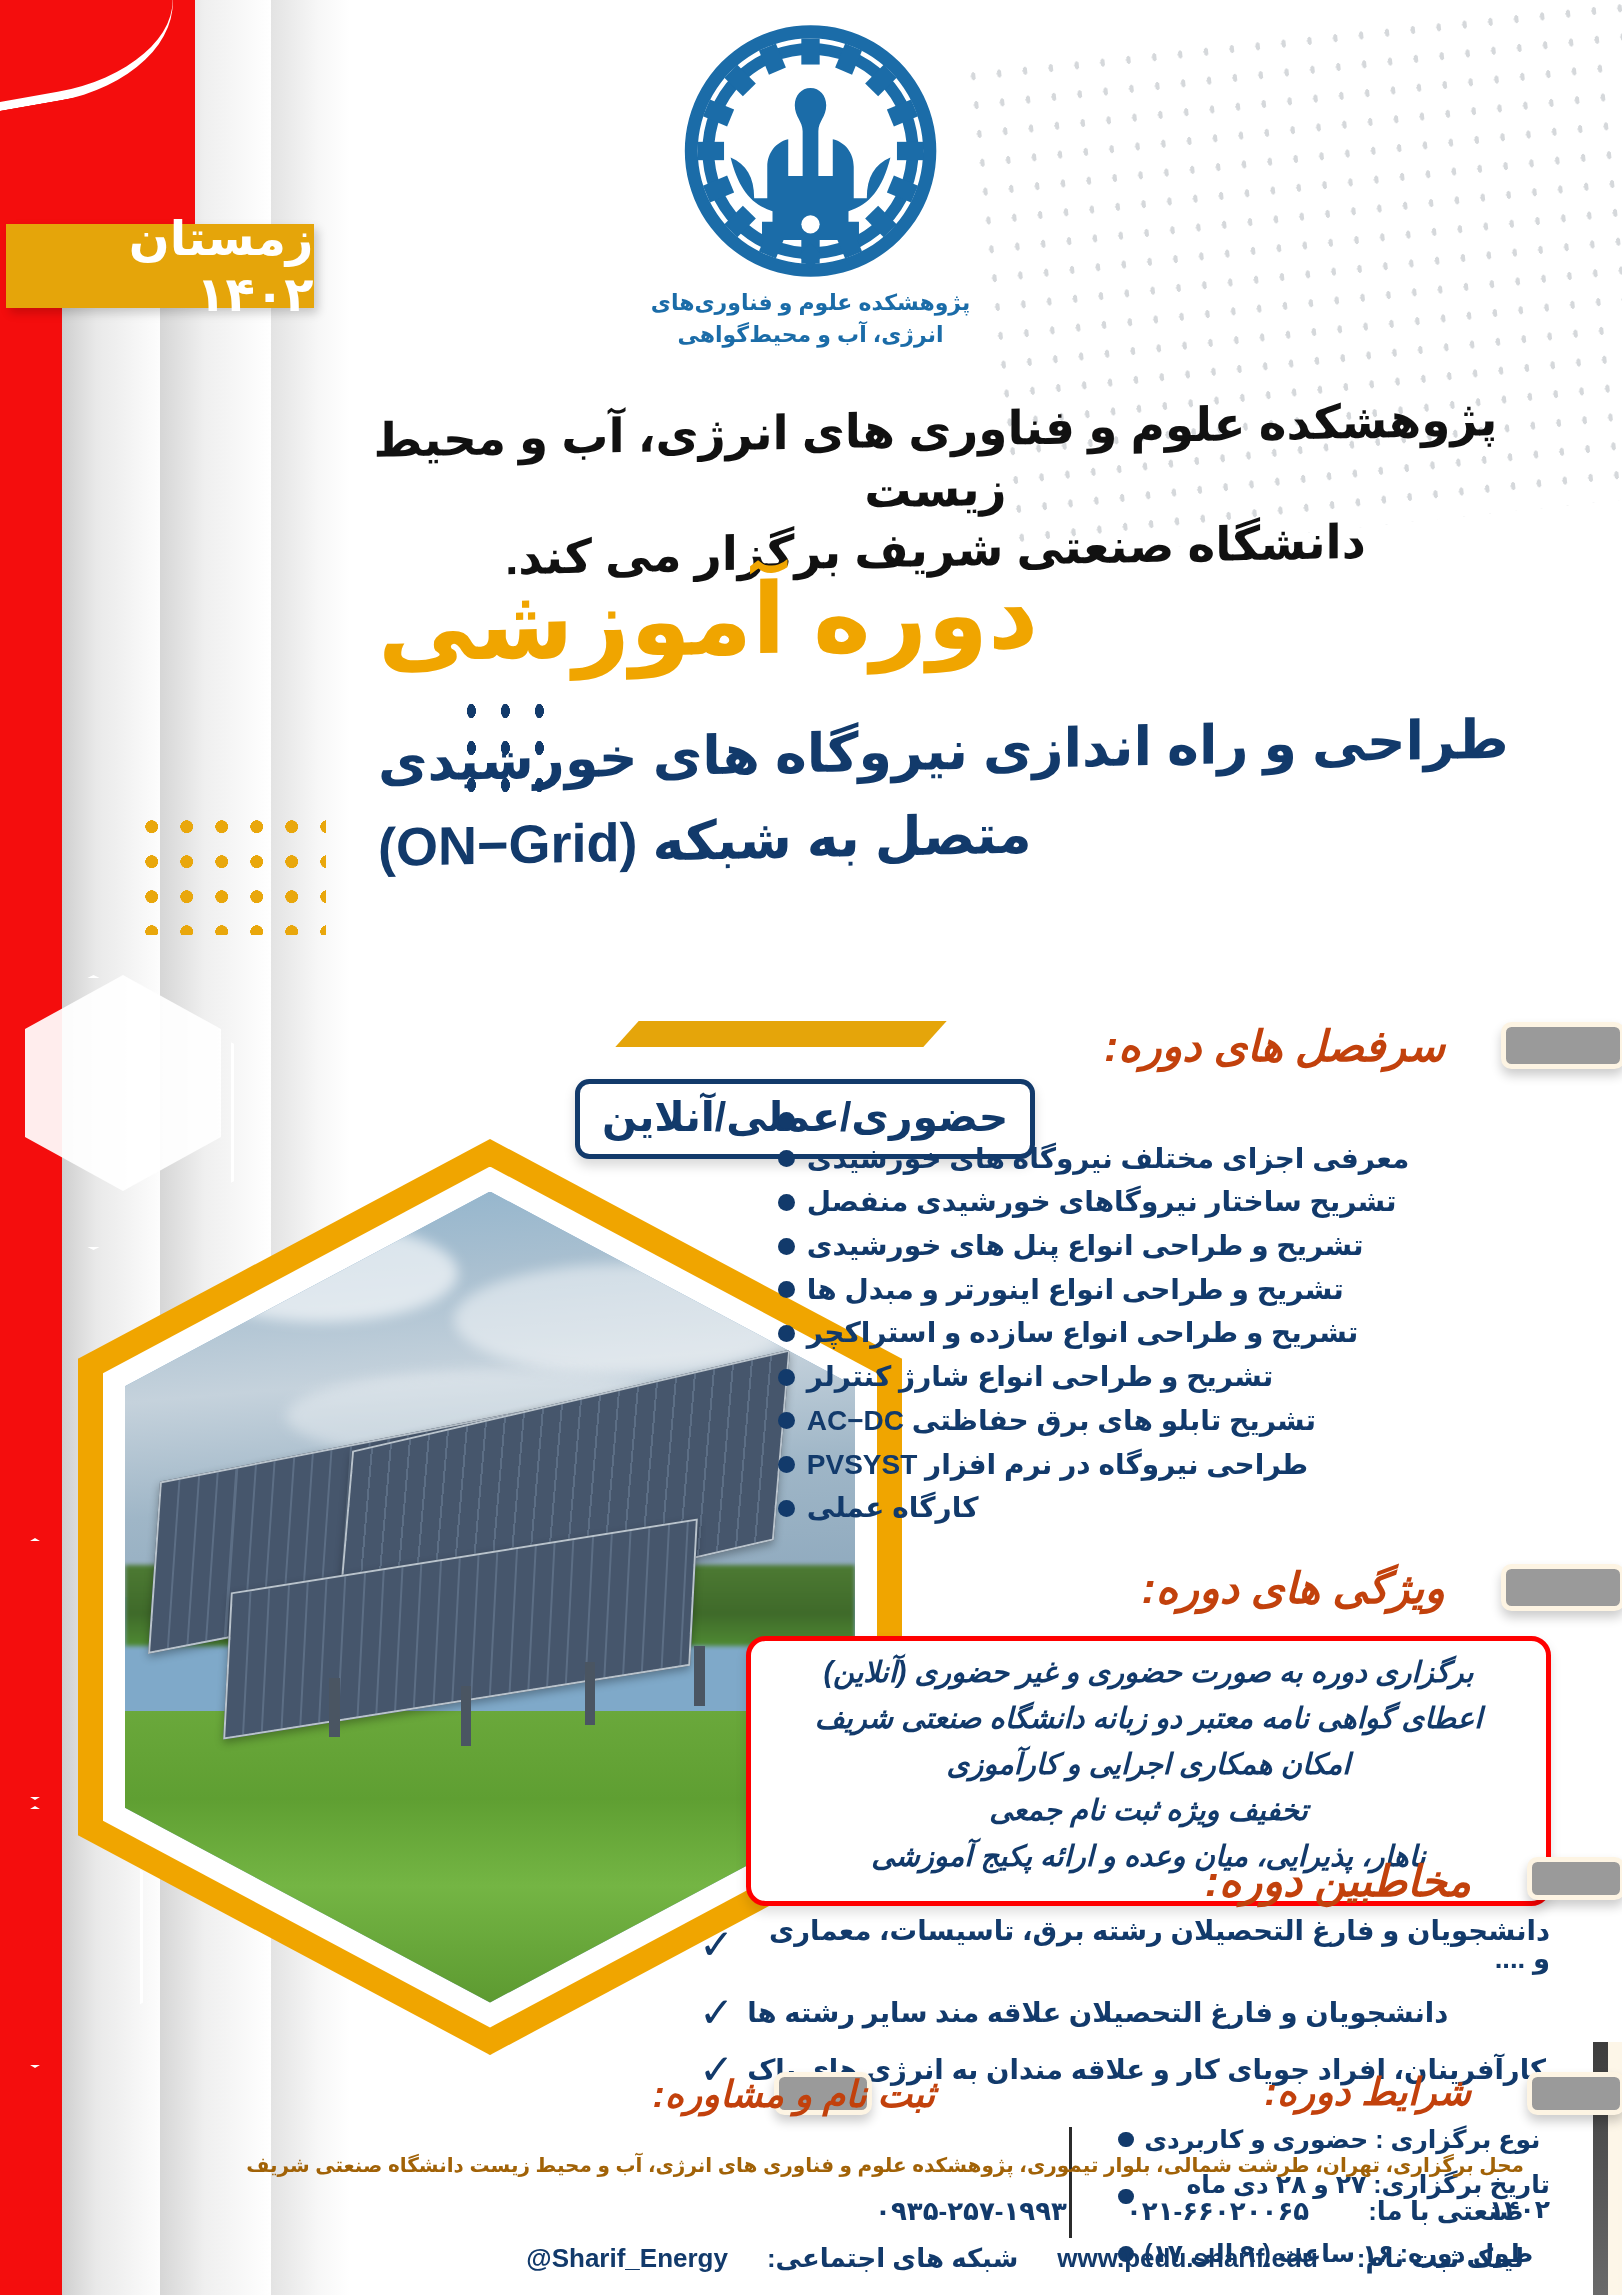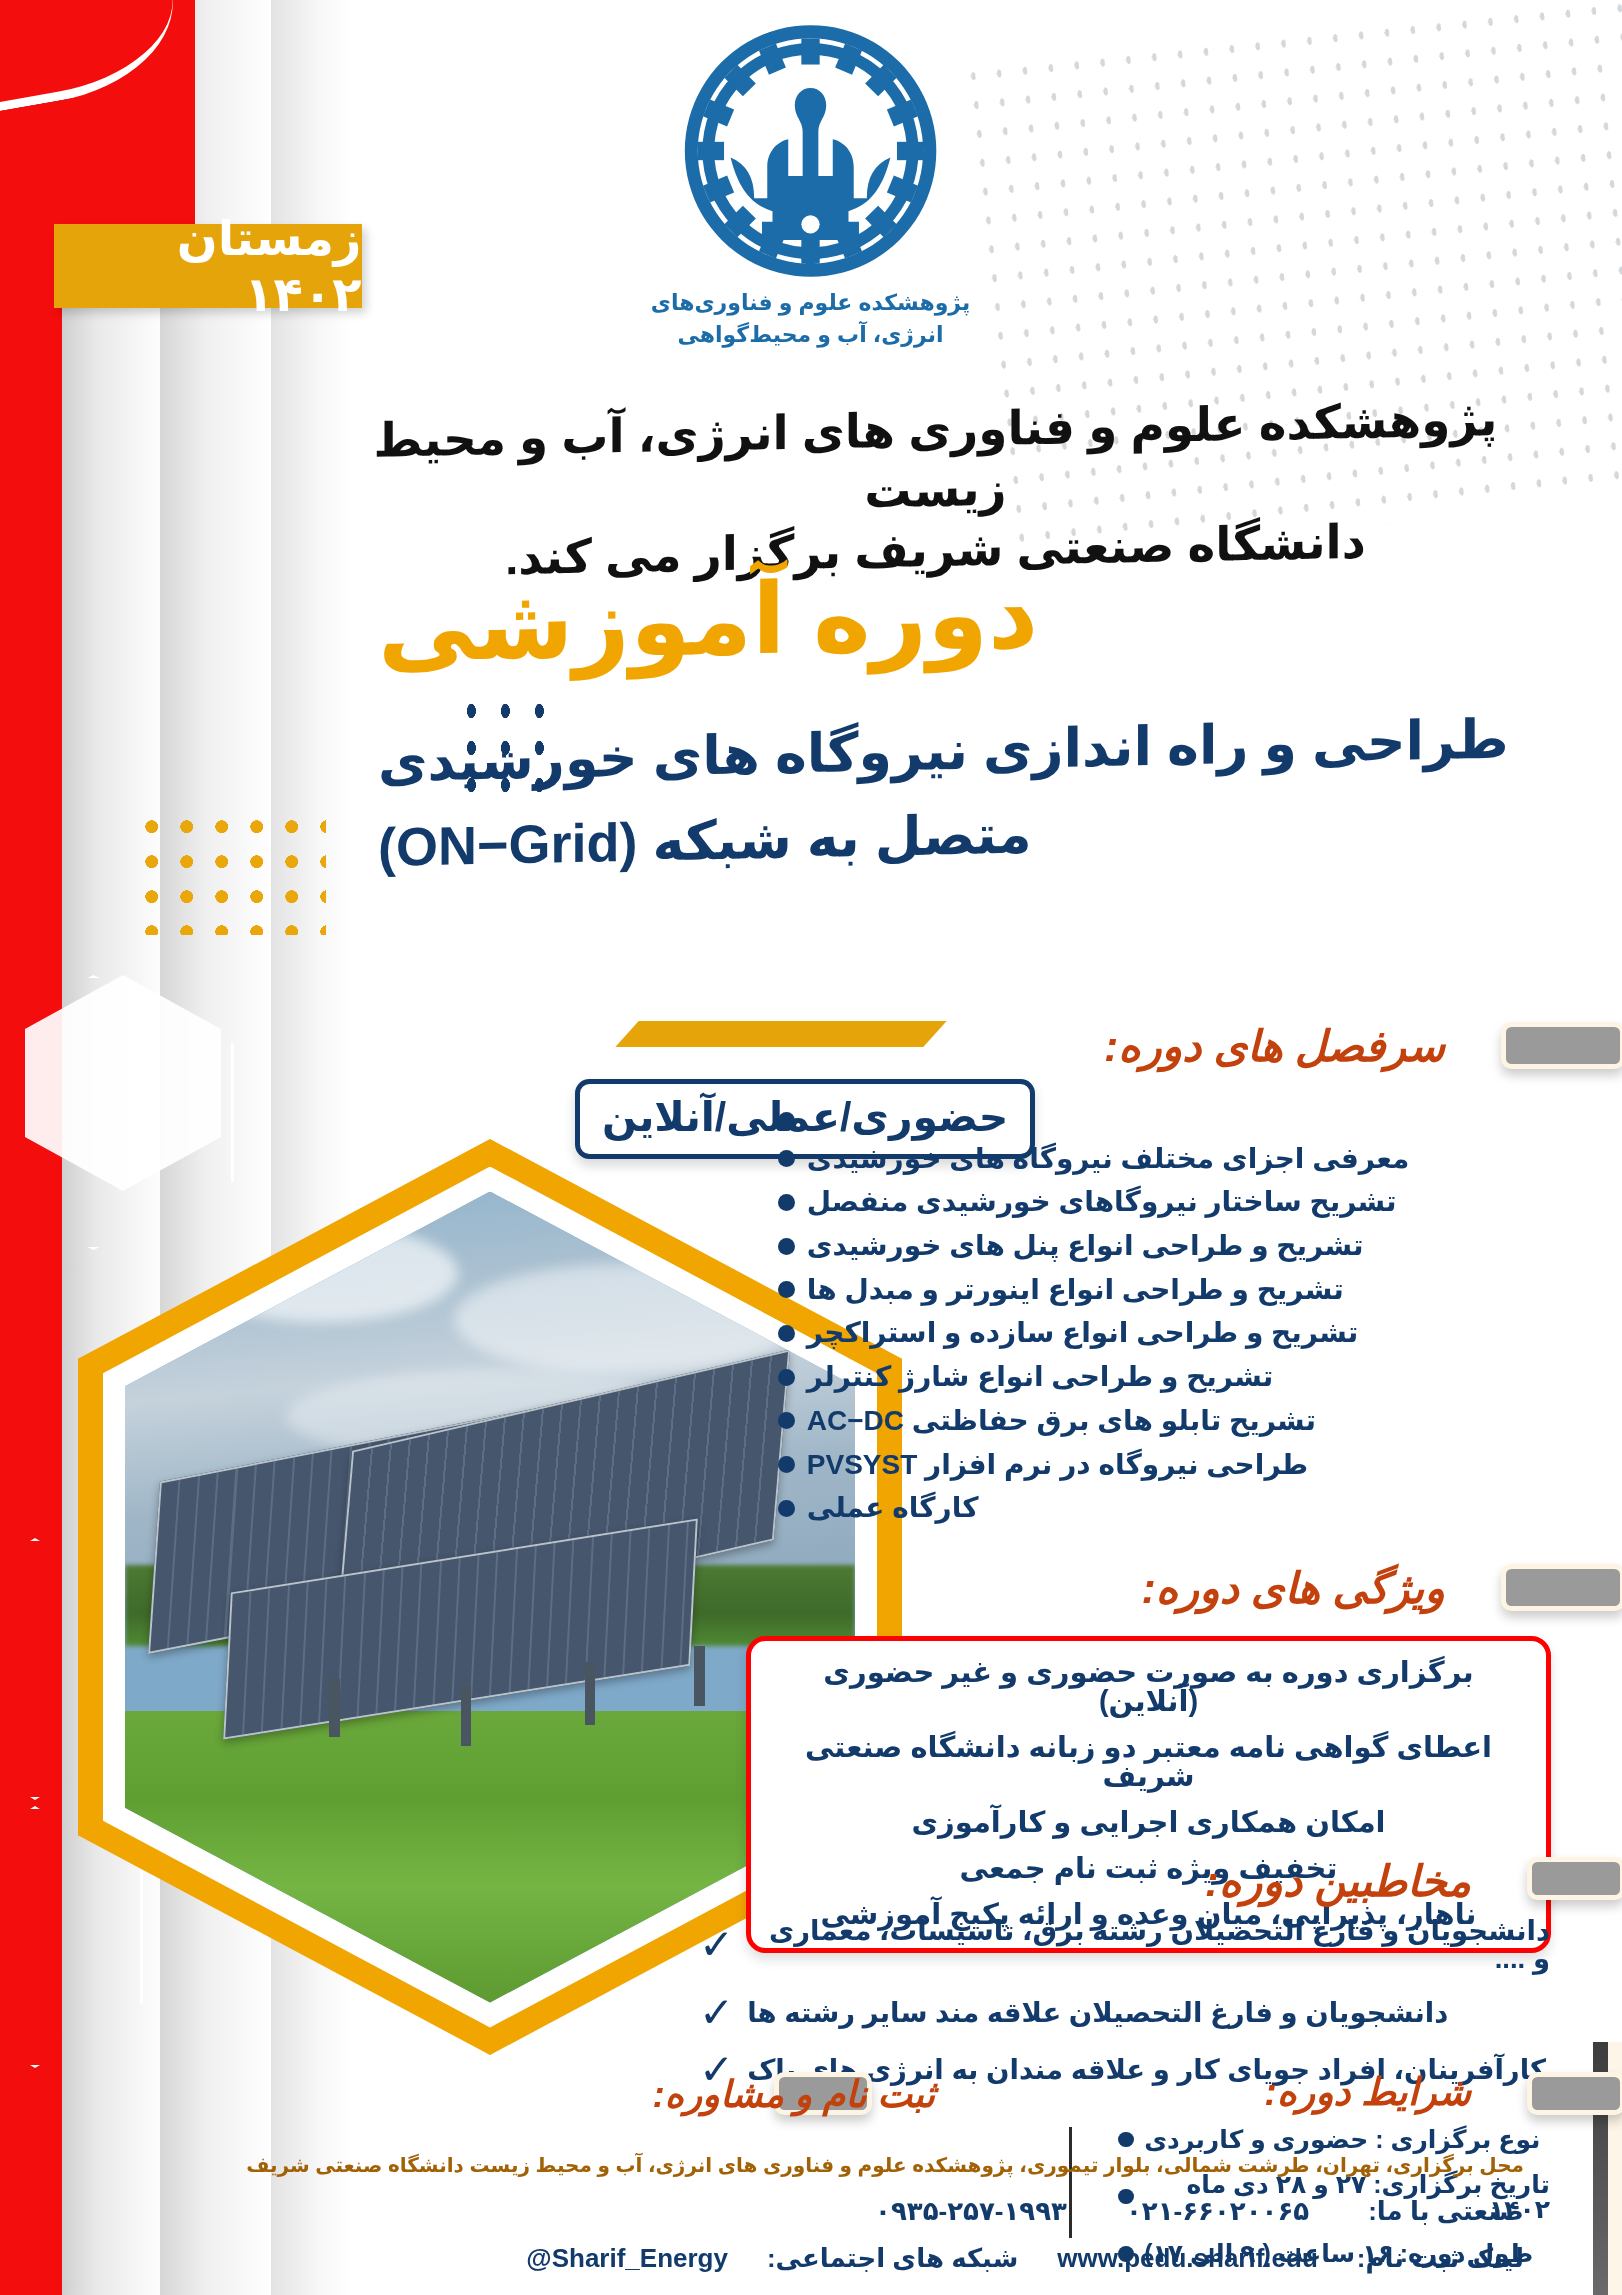--- a/index.html
+++ b/index.html
@@ -55,21 +55,20 @@
   .red-bottom-block{
     position:absolute;left:0;top:308px;width:63px;height:1988px;background:#f40d0d;
   }
 
   
   .winter-banner{
     position:absolute;left:6.5px;top:224px;width:308px;height:84px;
     background:#e5a50a;
     display:flex;align-items:center;justify-content:center;
     box-shadow:3.9px 5.2px 9.2px rgba(0,0,0,.18);
-    margin-left:48px;
   }
   .winter-banner span{
     color:#ffffff;font-size:48px;font-weight:bold;letter-spacing:1.3px;
   }
 
   
   .dots-top-right{
     position:absolute;right:0;top:0;width:661px;height:497px;
     background-image:radial-gradient(ellipse 4.6px 7.2px at 7.9px 7.9px,#d3d6d9 52%,transparent 54%);
     background-size:26px 29px;
@@ -224,22 +223,23 @@
     color:#123a6b;font-size:28px;font-weight:bold;line-height:1.0;
     margin-bottom:15.7px;
   }
   .syl-bullet{
     width:17px;height:17px;border-radius:50%;background:#123a6b;flex:0 0 auto;
   }
 
   .feature-box{
     position:absolute;right:71px;top:1636px;width:805px;
     border:5.9px solid #ff0000;border-radius:19.6px;
-    padding:17px 22px 19px;background:#ffffff;
+    padding:17px 22px 30px;background:#ffffff;
     box-shadow:0 6.5px 11.8px rgba(0,0,0,.12);
+    font-style:italic;
   }
   .feat-line{
     color:#123a6b;font-size:29px;font-weight:bold;
     text-align:center;line-height:1.0;margin-bottom:17px;
   }
   .feat-line:last-child{margin-bottom:0;}
 
   .audience{
     position:absolute;right:72px;top:1917px;width:851px;
   }

